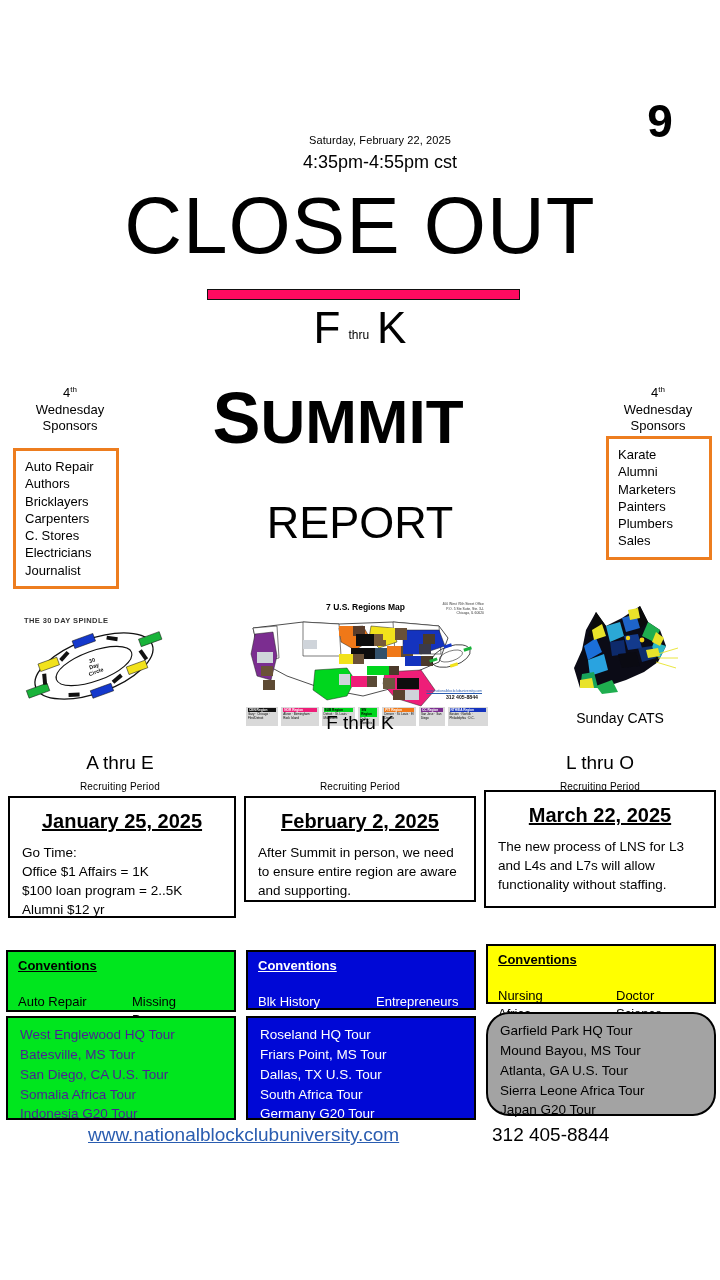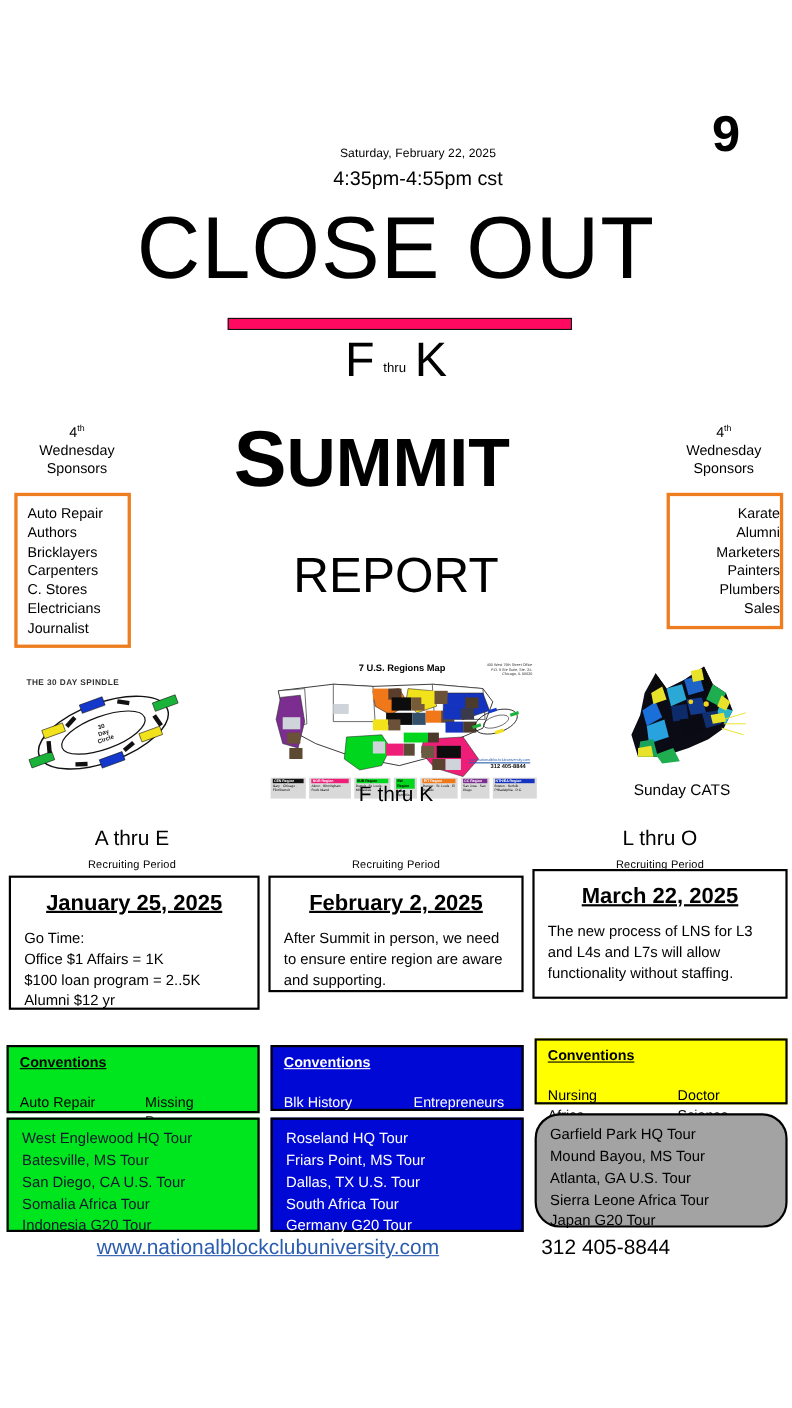--- a/index.html
+++ b/index.html
@@ -130,21 +130,21 @@
     padding: 7px 0 7px 9px;
   }
   .sponsor-box .item {
     font-size: 13px;
     line-height: 1.33;
     white-space: nowrap;
   }
   #sponsor-left-head  { left: 10px;  top: 385px; }
   #sponsor-left-box   { left: 13px;  top: 448px; }
   #sponsor-right-head { left: 598px; top: 385px; }
-  #sponsor-right-box  { left: 606px; top: 448px; text-align: right; }
+  #sponsor-right-box  { left: 606px; top: 436px; }
 
   
   .img-slot { position: absolute; }
 
   
   #spindle-art { left: 14px; top: 600px; width: 160px; height: 115px; }
   #spindle-art .spindle-title {
     position: absolute; left: 10px; top: 16px;
     font-size: 7.5px; font-weight: bold; letter-spacing: 0.4px;
     color: #333;
@@ -517,21 +517,21 @@
     <div class="conv-row">
       <span>Nursing</span>
       <span>Doctor</span>
     </div>
     <div class="conv-row">
       <span>Africa</span>
       <span>Science</span>
     </div>
   </div>
 
-  <div class="tour-box" style="left:6px;  top:1016px; width:230px; height:104px; background:#00E61E; color:#0f172a;">
+  <div class="tour-box" style="left:6px;  top:1016px; width:230px; height:104px; background:#00E61E; color:#4c1d95;">
     <div class="tour-line">West Englewood HQ Tour</div>
     <div class="tour-line">Batesville, MS Tour</div>
     <div class="tour-line">San Diego, CA U.S. Tour</div>
     <div class="tour-line">Somalia Africa Tour</div>
     <div class="tour-line">Indonesia G20 Tour</div>
   </div>
 
   <div class="tour-box" style="left:246px;top:1016px; width:230px; height:104px; background:#0008D6; color:#fff;">
     <div class="tour-line">Roseland HQ Tour</div>
     <div class="tour-line">Friars Point, MS Tour</div>

